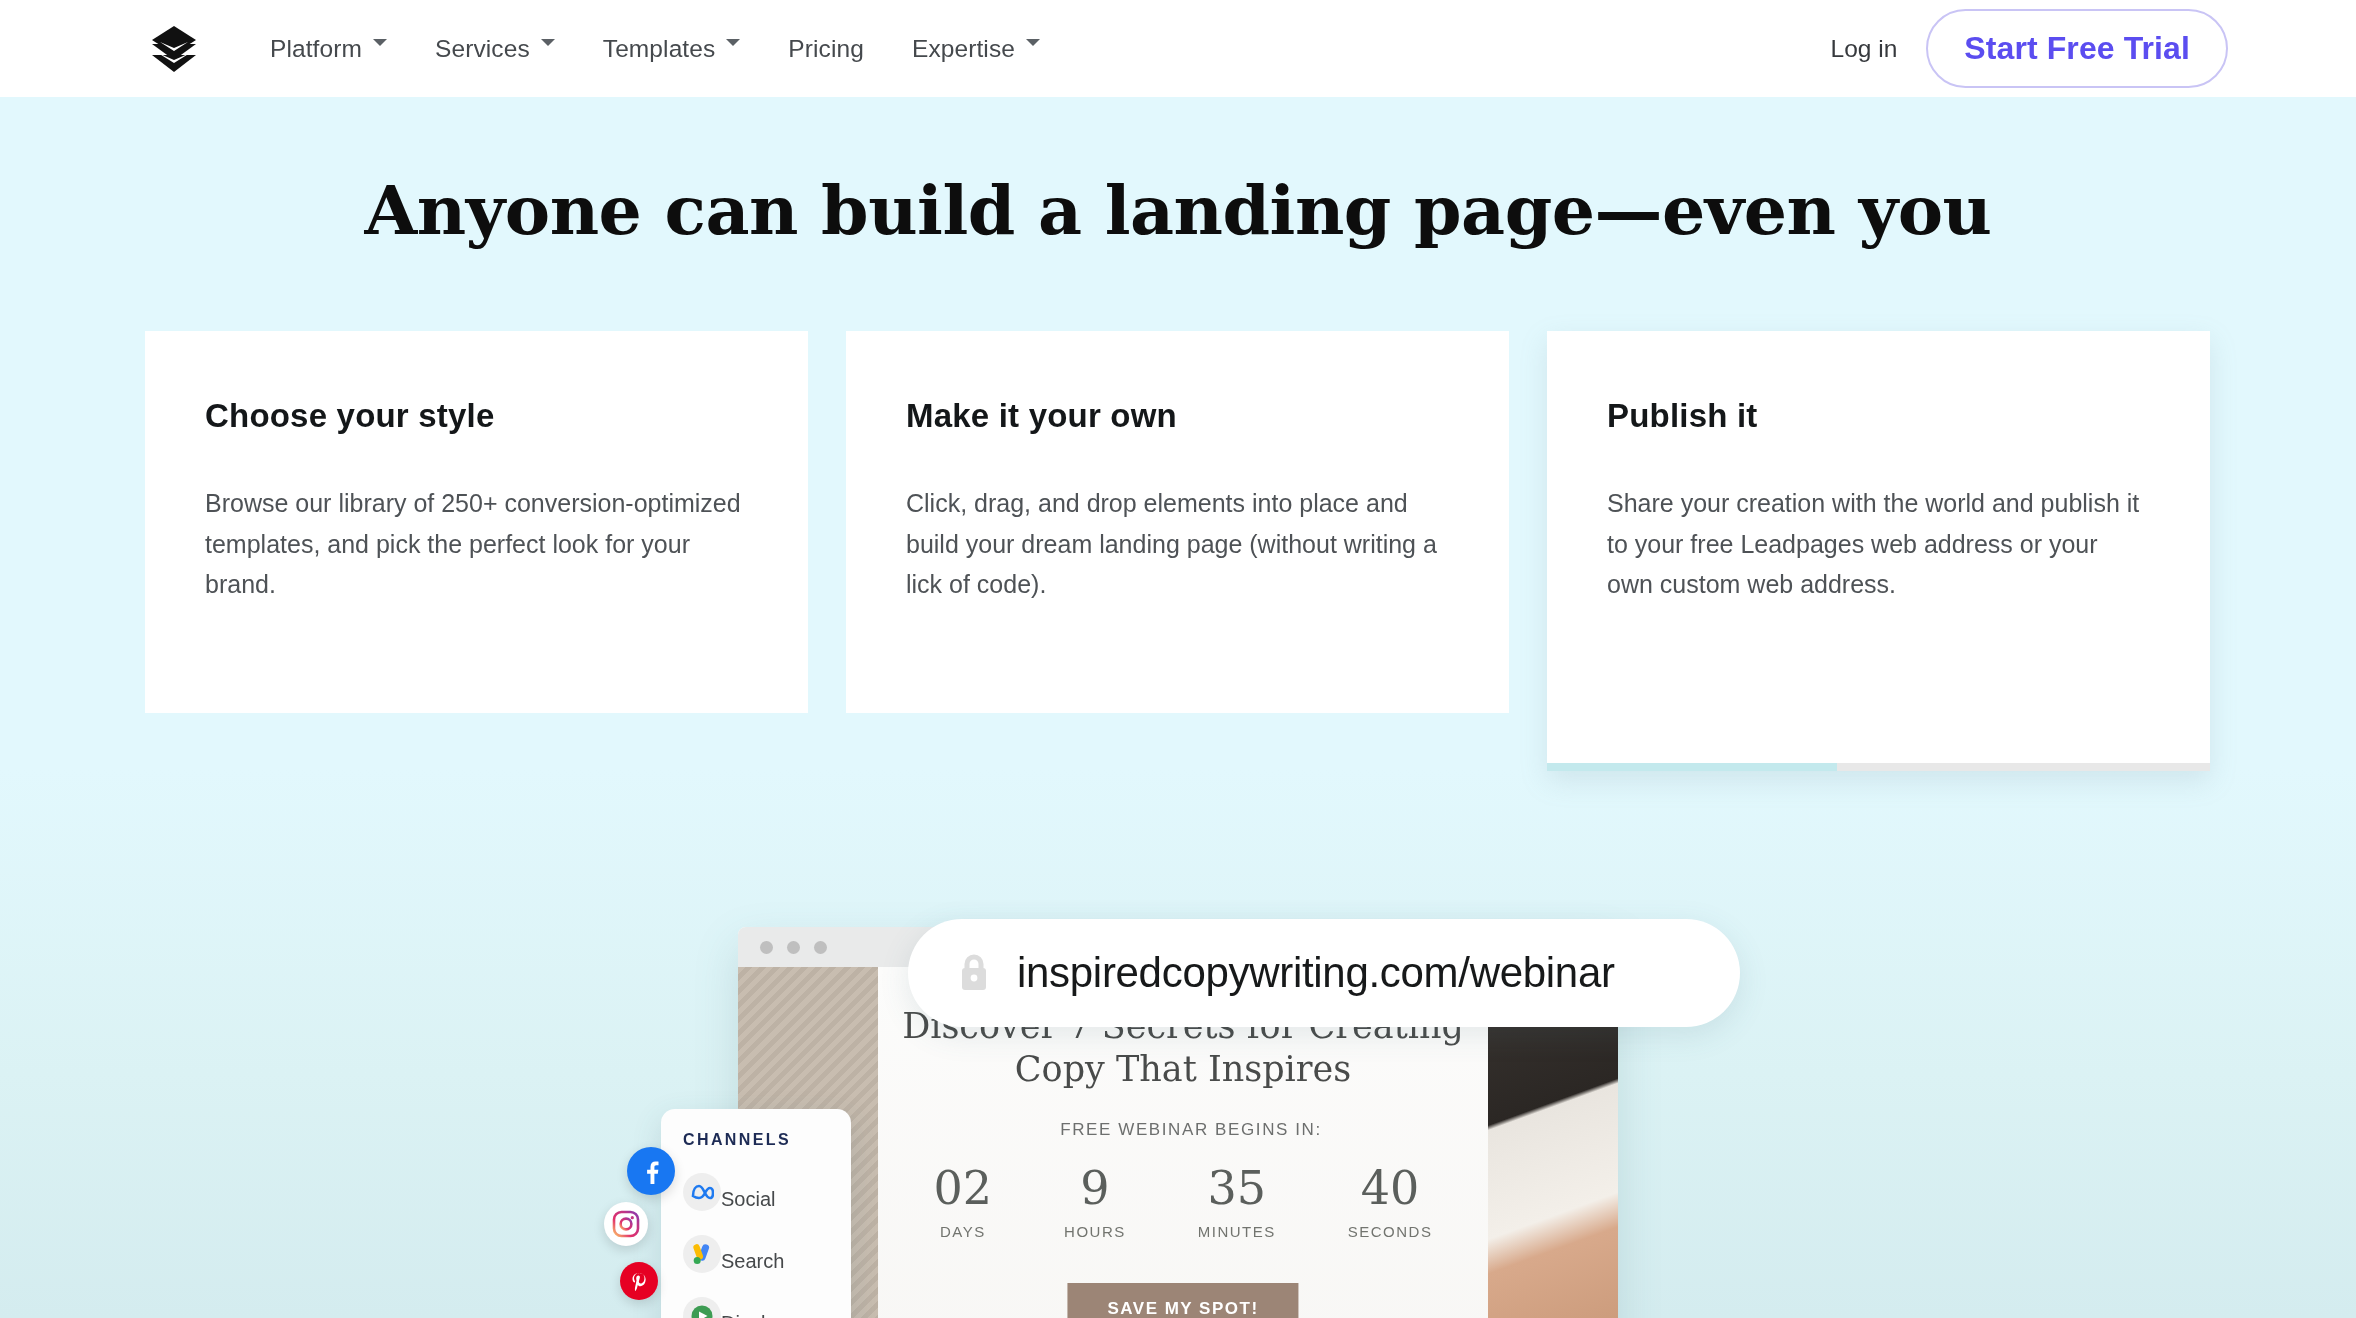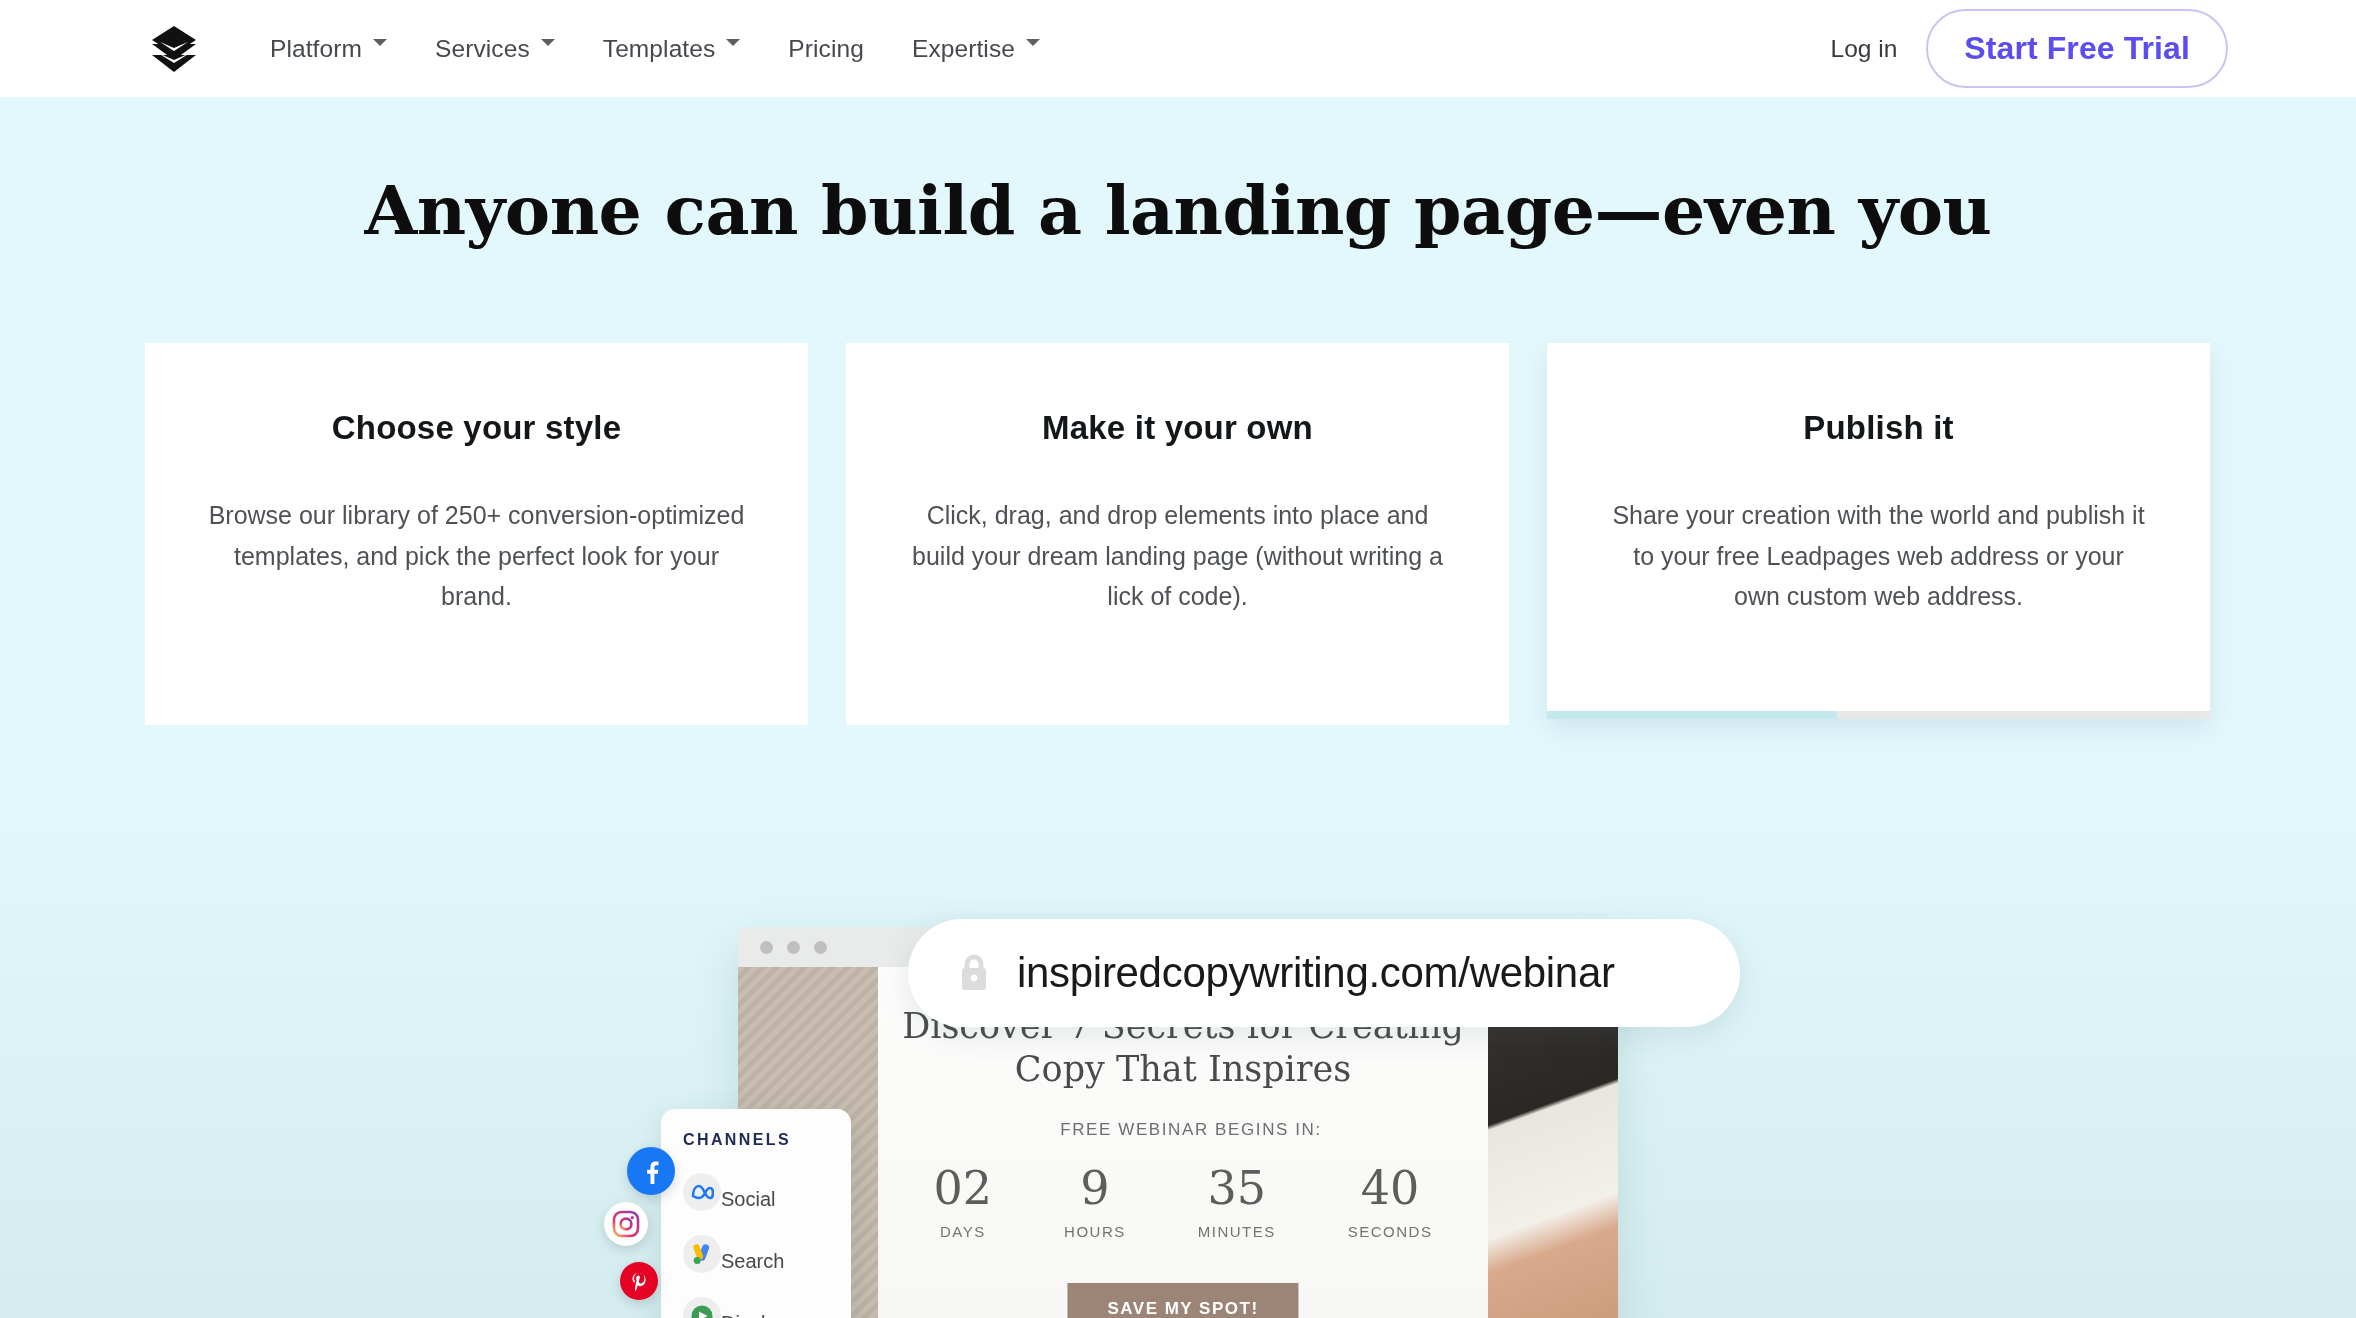--- a/index.html
+++ b/index.html
@@ -43,26 +43,26 @@
   }
   .hero-title{
     position:absolute; top:73px; left:0; width:2356px; text-align:center;
     font-family:"DejaVu Serif", serif;
     font-size:68px; font-weight:bold; color:#0d0d0d; letter-spacing:-0.5px;
   }
 
   
   .cards{ position:absolute; top:234px; left:0; width:2356px; height:390px; }
   .card{
-    position:absolute; top:12px; width:663px; height:382px;
-    background:#ffffff; padding:66px 60px 0 60px;text-align:center;
+    position:absolute; top:0; width:663px; height:382px;
+    background:#ffffff; padding:66px 60px 0 60px;
   }
   .card-1{ left:145px; }
   .card-2{ left:846px; }
-  .card-3{ left:1547px; height:376px; box-shadow:0 10px 26px rgba(120,150,160,.18); }
+  .card-3{ left:1547px; height:440px; box-shadow:0 10px 26px rgba(120,150,160,.18); }
   .card-title{ font-size:33px; font-weight:bold; color:#141719; letter-spacing:.2px; }
   .card-body{ margin-top:48px; font-size:25px; line-height:1.62; color:#4e5256; }
   .card-scroll{ position:absolute; left:0; bottom:0; width:663px; height:8px; background:#e8e8e8; }
   .card-scroll-thumb{ position:absolute; left:0; top:0; width:290px; height:8px; background:#c3e9ed; }
 
   
   .browser{
     position:absolute; left:738px; top:830px; width:880px; height:488px;
     background:#ffffff; border-radius:8px 8px 0 0;
     box-shadow:0 18px 45px rgba(80,120,130,.18); overflow:hidden;

